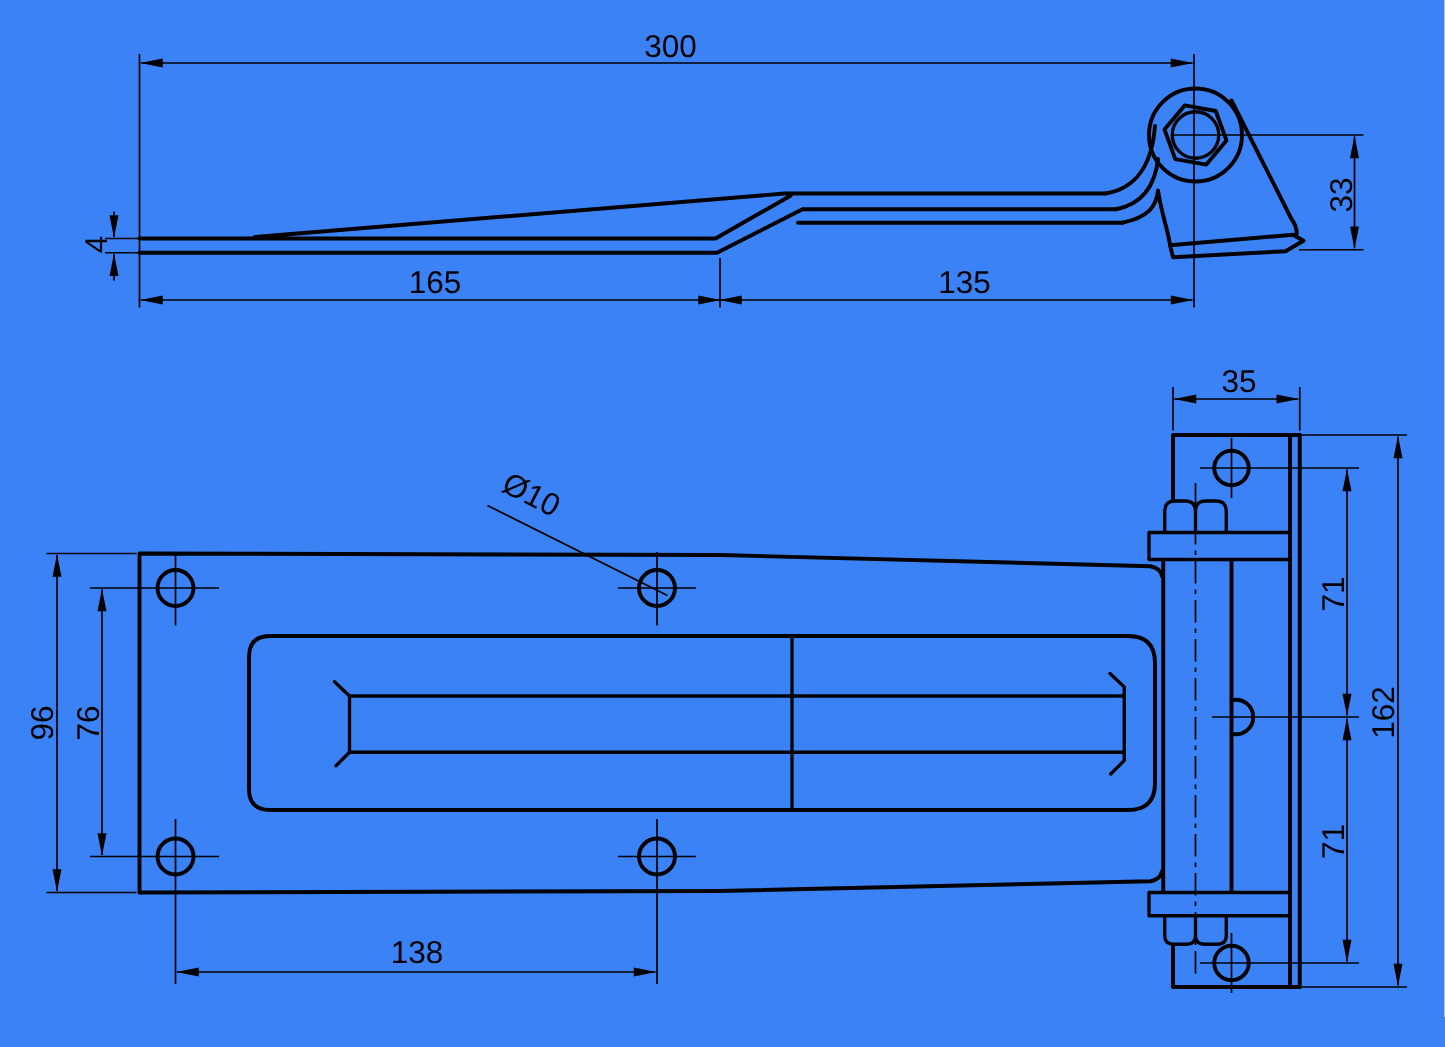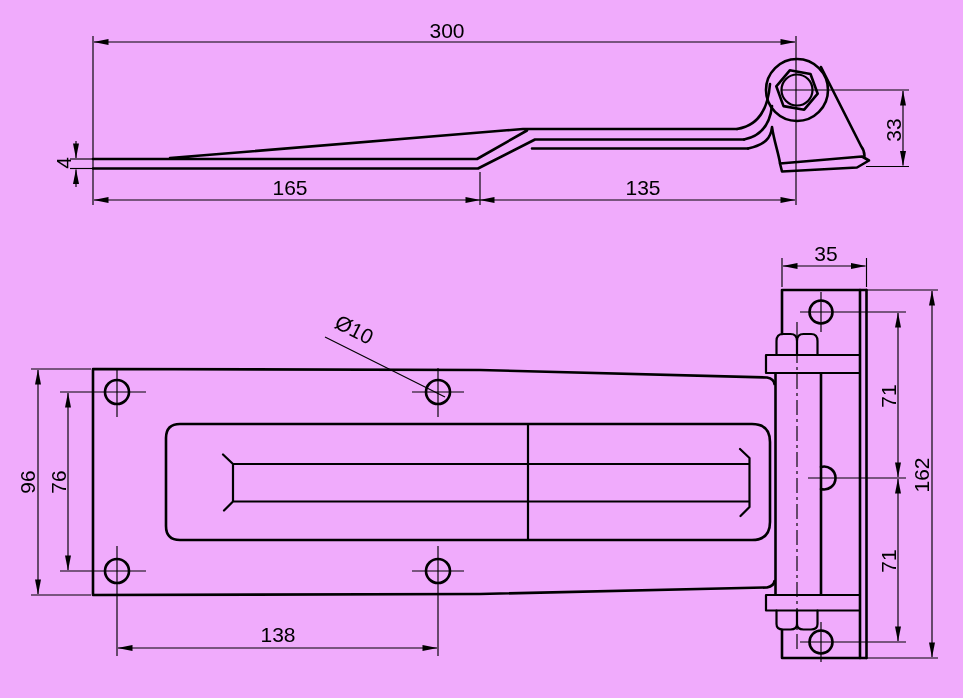--- a/index.html
+++ b/index.html
@@ -1,16 +1,16 @@
 <!DOCTYPE html>
 <html><head>
 <meta charset="utf-8">
 <style>
   html,body { margin:0; padding:0; background:#ffffff; }
-  .stage { width:963px; height:698px; background:#f0abfc; position:relative; overflow:hidden; }
+  .stage { width:963px; height:698px; background:#3b82f6; position:relative; overflow:hidden; }
   svg { display:block; }
   .obj  { fill:none; stroke:#000000; stroke-width:2.6; stroke-linejoin:round; stroke-linecap:round; }
   .obj2 { fill:none; stroke:#000000; stroke-width:2.2; stroke-linejoin:round; stroke-linecap:round; }
   .dim  { fill:none; stroke:#000000; stroke-width:1.15; }
   .cl   { fill:none; stroke:#000000; stroke-width:1.15; stroke-dasharray:15 4 3 4; }
   text  { font-family:"Liberation Sans", sans-serif; font-size:21px; fill:#000000; }
   .lbl  { text-anchor:middle; }
 </style>
 </head>
 <body>

